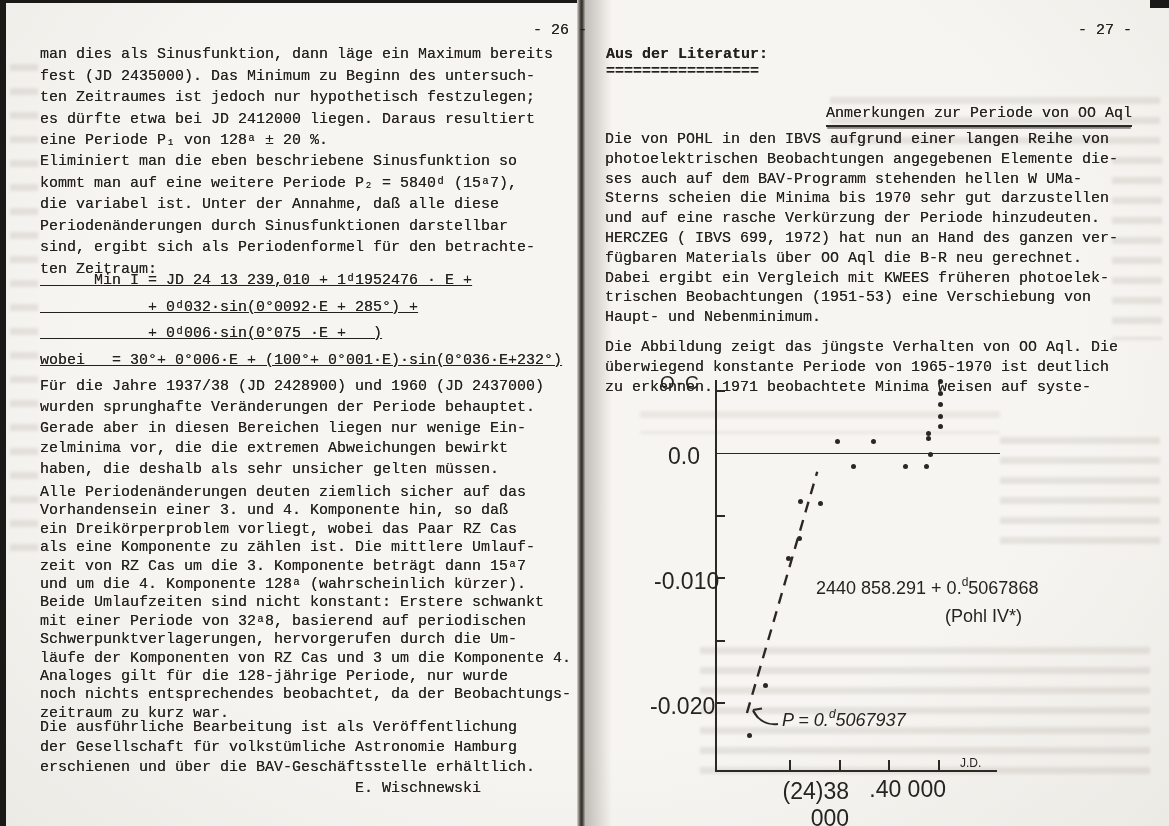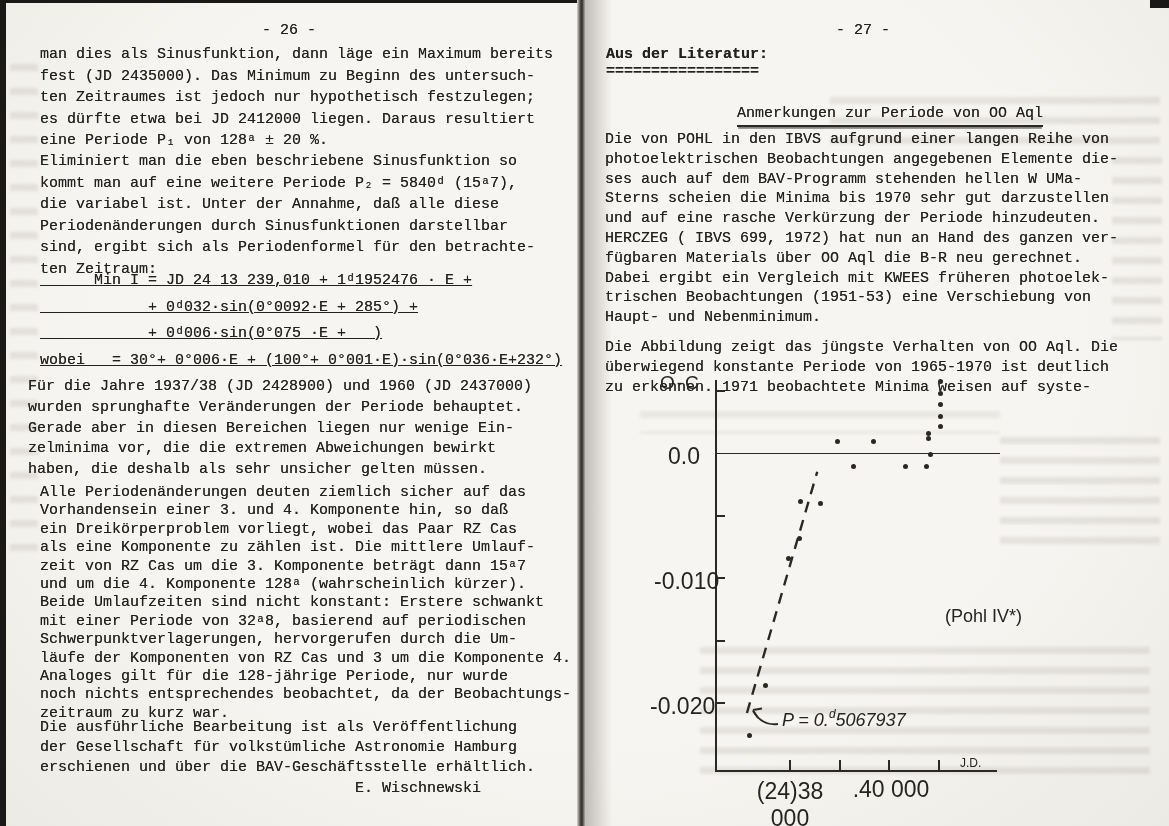--- a/index.html
+++ b/index.html
@@ -2,21 +2,21 @@
 <html><head>
 <meta charset="utf-8">
 <style>
   html,body{margin:0;padding:0;background:#777;}
   #scan{position:relative;width:1169px;height:826px;overflow:hidden;
         background:
           radial-gradient(ellipse at 50% 40%, #f7f5f1 60%, #eceae5 100%);
         font-family:"Liberation Mono","DejaVu Sans Mono",monospace;color:#23211d;}
   .tw{position:absolute;white-space:pre;font-size:15px;letter-spacing:0;
       text-shadow:0 0 .5px rgba(40,37,33,.75);}
-  .center{text-align:center;}
+  .center{text-align:right;padding-left:9px;}
   
   .edge-left{position:absolute;left:0;top:0;width:6px;height:826px;background:#1a1917;}
   .edge-top{position:absolute;left:6px;top:0;width:572px;height:3px;background:#1a1917;}
   .corner-tr{position:absolute;left:1150px;top:0;width:19px;height:8px;background:#1a1917;}
   .gutter{position:absolute;left:577px;top:0;width:9px;height:826px;
           background:linear-gradient(90deg,#dcd9d3 0%,#55514b 35%,#2f2c28 55%,#8d8980 80%,#d8d5cf 100%);}
   .gutter-shadow{position:absolute;left:586px;top:0;width:26px;height:826px;
           background:linear-gradient(90deg,rgba(110,104,96,.38),rgba(110,104,96,0));}
   .ghost{position:absolute;opacity:.13;filter:blur(1.6px);
          background:repeating-linear-gradient(180deg,transparent 0 7px,#6e675d 7px 14px,transparent 14px 20px);}
@@ -65,21 +65,21 @@
 die variabel ist. Unter der Annahme, daß alle diese
 Periodenänderungen durch Sinusfunktionen darstellbar
 sind, ergibt sich als Periodenformel für den betrachte-
 ten Zeitraum:</div>
 
     <div class="tw" style="left:40px;top:268px;line-height:26.5px;text-decoration:underline;">      Min I = JD 24 13 239,010 + 1ᵈ1952476 · E +
             + 0ᵈ032·sin(0°0092·E + 285°) +
             + 0ᵈ006·sin(0°075 ·E +   )
 wobei   = 30°+ 0°006·E + (100°+ 0°001·E)·sin(0°036·E+232°)</div>
 
-    <div class="tw" style="left:28px;top:377px;line-height:20.8px;">Für die Jahre 1937/38 (JD 2428900) und 1960 (JD 2437000)
+    <div class="tw" style="left:40px;top:377px;line-height:20.8px;">Für die Jahre 1937/38 (JD 2428900) und 1960 (JD 2437000)
 wurden sprunghafte Veränderungen der Periode behauptet.
 Gerade aber in diesen Bereichen liegen nur wenige Ein-
 zelminima vor, die die extremen Abweichungen bewirkt
 haben, die deshalb als sehr unsicher gelten müssen.</div>
 
     <div class="tw" style="left:40px;top:484px;line-height:18.4px;">Alle Periodenänderungen deuten ziemlich sicher auf das
 Vorhandensein einer 3. und 4. Komponente hin, so daß
 ein Dreikörperproblem vorliegt, wobei das Paar RZ Cas
 als eine Komponente zu zählen ist. Die mittlere Umlauf-
 zeit von RZ Cas um die 3. Komponente beträgt dann 15ᵃ7
@@ -131,20 +131,23 @@
       <div class="axis" style="left:85px;top:81px;width:285px;height:1px;"></div>
 
       <div class="clabel" style="left:30px;top:0;font-size:19px;letter-spacing:2px;">O-C</div>
       <div class="clabel" style="left:38px;top:71px;">0.0</div>
       <div class="clabel" style="left:24px;top:196px;">-0.010</div>
       <div class="clabel" style="left:20px;top:321px;">-0.020</div>
       <div class="clabel center" style="left:110px;top:406px;width:100px;">(24)38 000</div>
       <div class="clabel center" style="left:215px;top:404px;width:92px;">.40 000</div>
       <div class="clabel" style="left:330px;top:384px;font-size:12px;">J.D.</div>
 
+      <div class="clabel" style="left:186px;top:206px;font-size:18px;">
+        <span>2440 858.291 + 0.</span><span class="sup-d">d</span><span>5067868</span>
+      </div>
       <div class="clabel" style="left:315px;top:234px;font-size:18px;">(Pohl IV*)</div>
 
       <div class="clabel" style="left:152px;top:338px;font-size:18px;font-style:italic;">
         <span>P = 0.</span><span class="sup-d">d</span><span>5067937</span>
       </div>
 
       <svg width="430" height="452">
         <line id="trend" stroke="#2b2824" stroke-width="2.4" stroke-dasharray="11 8" x1="116.935" y1="341" x2="187.225" y2="99.75"></line>
         <path d="M148,352 Q132,354 123,339" stroke="#2b2824" stroke-width="1.8" fill="none"></path>
         <path d="M123,338 l5,8 M123,338 l9,-1.5" stroke="#2b2824" stroke-width="1.8" fill="none"></path>

